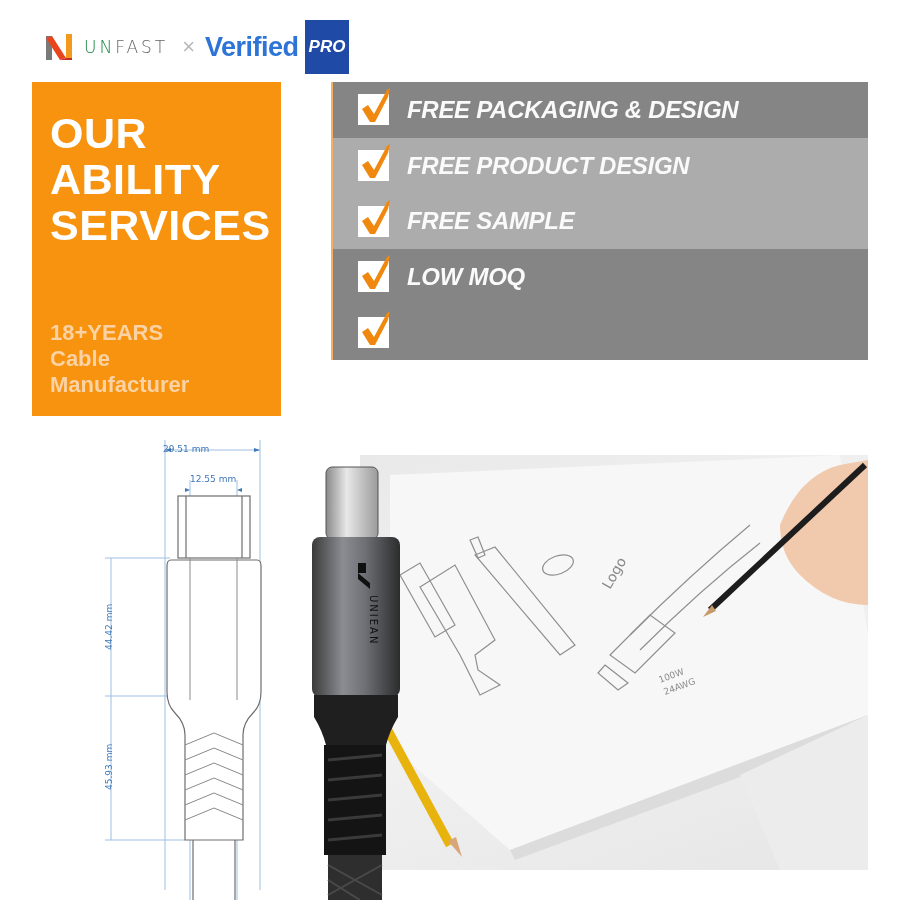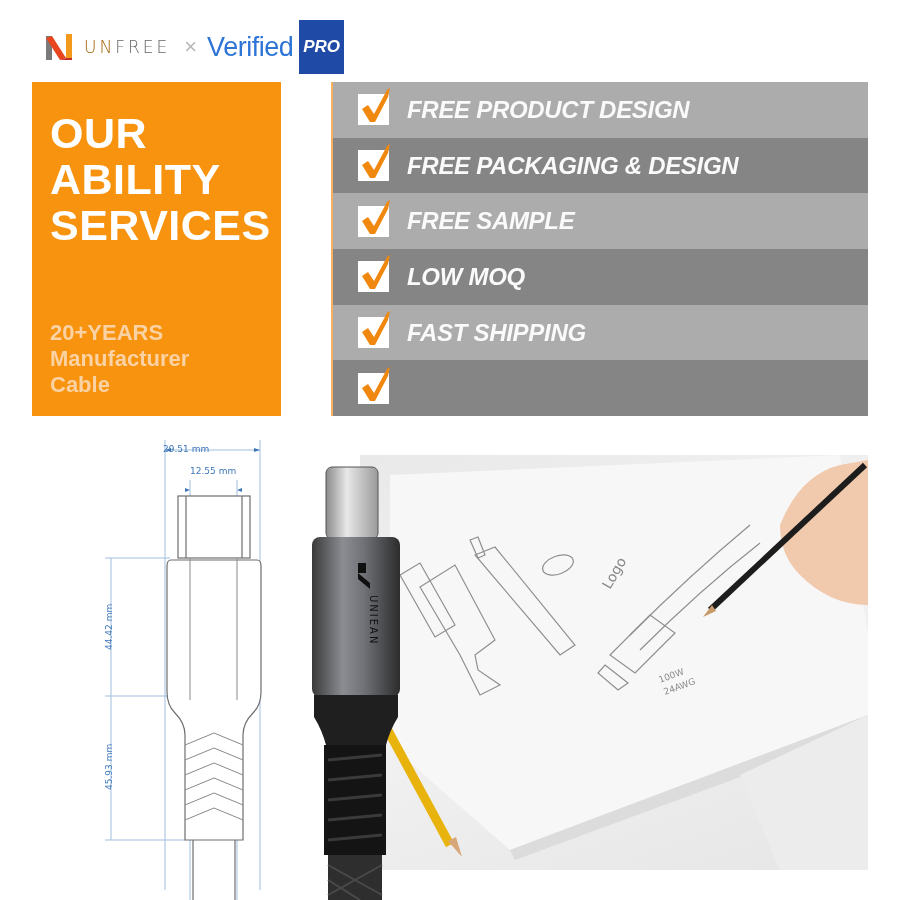--- a/index.html
+++ b/index.html
@@ -3,23 +3,23 @@
 <meta charset="utf-8">
 <style>
   * { box-sizing: border-box; margin: 0; padding: 0; }
   html, body { width: 900px; height: 900px; background: #ffffff; overflow: hidden; }
   body { position: relative; font-family: "Liberation Sans", sans-serif; }
 
   
   .header { position: absolute; left: 44px; top: 30px; height: 34px; display: flex; align-items: center; }
   .unimark { width: 34px; height: 30px; position: relative; }
   .brand-text { font-family: "DejaVu Sans", sans-serif; font-size: 17px; letter-spacing: 3px; color: #666; margin-left: 6px; font-weight: 300; }
-  .brand-text .un { color: #a16207; text-align: center; }
+  .brand-text .un { color: #15803d; text-align: center; }
   .times { font-size: 22px; color: #b9b9b9; margin: 0 10px 0 14px; font-weight: 300; }
-  .verified { font-size: 27px; font-weight: normal; color: #2d74d6; letter-spacing: -0.5px; font-family: "Liberation Sans", sans-serif; }
+  .verified { font-size: 27px; font-weight: bold; color: #2d74d6; letter-spacing: -0.5px; font-family: "Liberation Sans", sans-serif; }
   .pro { background: #1f4aa5; color: #fff; font-size: 17px; font-style: italic; font-weight: bold; padding: 18px 4px; margin-left: 6px; line-height: 18px; }
 
   
   .orange { position: absolute; left: 32px; top: 82px; width: 249px; height: 334px; background: #f7930f; }
   .orange .title { position: absolute; left: 18px; top: 28px; color: #fff; font-weight: bold; font-size: 43px; line-height: 46px; letter-spacing: 0.5px; font-family: "Liberation Sans", sans-serif; }
   .orange .sub { position: absolute; left: 18px; top: 238px; color: #fbd2a3; font-weight: bold; font-size: 22px; line-height: 26px; font-family: "Liberation Sans", sans-serif; }
 
   
   .services { position: absolute; left: 331px; top: 82px; width: 537px; }
   .row { height: 55.7px; display: flex; align-items: center; border-left: 2px solid #f7b05e; }
@@ -42,79 +42,71 @@
 
 <div class="header">
   <div class="unimark">
     <svg width="34" height="30" viewBox="0 0 34 30">
       <path d="M2 28 L2 4 L8 4 L8 28 Z" fill="#7a7a7a"></path>
       <path d="M8 4 L22 26 L16 28 L2 6 Z" fill="#e8451f"></path>
       <path d="M22 26 L22 2 L28 2 L28 26 Z" fill="#f39a1c"></path>
       <path d="M16 28 L22 26 L28 26 L28 28 Z" fill="#c22d2d"></path>
     </svg>
   </div>
-  <div class="brand-text"><span class="un">UN</span><span>FREE</span></div>
+  <div class="brand-text"><span class="un">UN</span><span>FAST</span></div>
   <div class="times">×</div>
   <div class="verified">Verified</div>
   <div class="pro">PRO</div>
 </div>
 
 <div class="orange">
   <div class="title">
     <div>OUR</div>
     <div>ABILITY</div>
     <div>SERVICES</div>
   </div>
   <div class="sub">
-    <div>20+YEARS</div>
+    <div>18+YEARS</div>
+    <div>Cable</div>
     <div>Manufacturer</div>
-    <div>Cable</div>
   </div>
 </div>
 
 <div class="services">
+  <div class="row dark">
+    <div class="check">
+      <svg width="34" height="40" viewBox="0 0 34 40">
+          <path d="M3 24 L9 20 L15 29 L28 5 L31 3 L29 12 L16 37 L11 37 Z" fill="#f0880f"></path>
+        </svg>
+    </div>
+    <div class="row-label">FREE PACKAGING &amp; DESIGN</div>
+  </div>
   <div class="row light">
     <div class="check">
       <svg width="34" height="40" viewBox="0 0 34 40">
           <path d="M3 24 L9 20 L15 29 L28 5 L31 3 L29 12 L16 37 L11 37 Z" fill="#f0880f"></path>
         </svg>
     </div>
     <div class="row-label">FREE PRODUCT DESIGN</div>
   </div>
+  <div class="row light">
+    <div class="check">
+      <svg width="34" height="40" viewBox="0 0 34 40">
+          <path d="M3 24 L9 20 L15 29 L28 5 L31 3 L29 12 L16 37 L11 37 Z" fill="#f0880f"></path>
+        </svg>
+    </div>
+    <div class="row-label">FREE SAMPLE</div>
+  </div>
   <div class="row dark">
     <div class="check">
       <svg width="34" height="40" viewBox="0 0 34 40">
           <path d="M3 24 L9 20 L15 29 L28 5 L31 3 L29 12 L16 37 L11 37 Z" fill="#f0880f"></path>
         </svg>
     </div>
-    <div class="row-label">FREE PACKAGING &amp; DESIGN</div>
-  </div>
-  <div class="row light">
-    <div class="check">
-      <svg width="34" height="40" viewBox="0 0 34 40">
-          <path d="M3 24 L9 20 L15 29 L28 5 L31 3 L29 12 L16 37 L11 37 Z" fill="#f0880f"></path>
-        </svg>
-    </div>
-    <div class="row-label">FREE SAMPLE</div>
-  </div>
-  <div class="row dark">
-    <div class="check">
-      <svg width="34" height="40" viewBox="0 0 34 40">
-          <path d="M3 24 L9 20 L15 29 L28 5 L31 3 L29 12 L16 37 L11 37 Z" fill="#f0880f"></path>
-        </svg>
-    </div>
     <div class="row-label">LOW MOQ</div>
-  </div>
-  <div class="row light">
-    <div class="check">
-      <svg width="34" height="40" viewBox="0 0 34 40">
-          <path d="M3 24 L9 20 L15 29 L28 5 L31 3 L29 12 L16 37 L11 37 Z" fill="#f0880f"></path>
-        </svg>
-    </div>
-    <div class="row-label">FAST SHIPPING</div>
   </div>
   <div class="row dark">
     <div class="check">
       <svg width="34" height="40" viewBox="0 0 34 40">
           <path d="M3 24 L9 20 L15 29 L28 5 L31 3 L29 12 L16 37 L11 37 Z" fill="#f0880f"></path>
         </svg>
     </div>
   </div>
 </div>
 
@@ -154,21 +146,21 @@
       <line x1="142" y1="130" x2="142" y2="270"></line>
       <path d="M90 315 L119 303 L148 315"></path>
       <path d="M90 330 L119 318 L148 330"></path>
       <path d="M90 345 L119 333 L148 345"></path>
       <path d="M90 360 L119 348 L148 360"></path>
       <path d="M90 375 L119 363 L148 375"></path>
       <path d="M90 390 L119 378 L148 390"></path>
     </g>
   </svg>
   <div class="dim-text" style="left:68px; top:14px;">29.51 mm</div>
-  <div class="dim-text" style="left:95px; top:36px;">12.55 mm</div>
+  <div class="dim-text" style="left:95px; top:44px;">12.55 mm</div>
   <div class="dim-text dim-v" style="left:9px; top:220px;">44.42 mm</div>
   <div class="dim-text dim-v" style="left:9px; top:360px;">45.93 mm</div>
 </div>
 
 <div class="photo">
   <svg width="508" height="415" viewBox="0 0 508 415">
 
     <polygon points="30,20 480,0 508,180 508,260 150,395 30,290" fill="#f7f7f7"></polygon>
     <polygon points="150,395 508,260 508,275 155,405" fill="#dcdcdc"></polygon>
 

